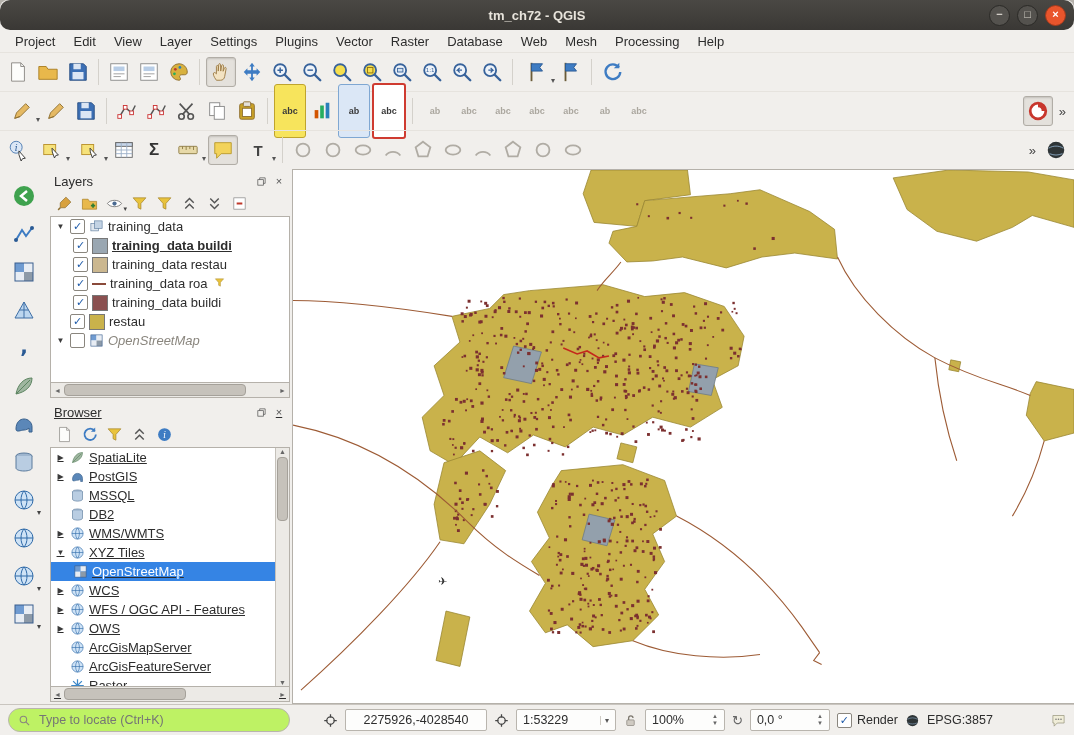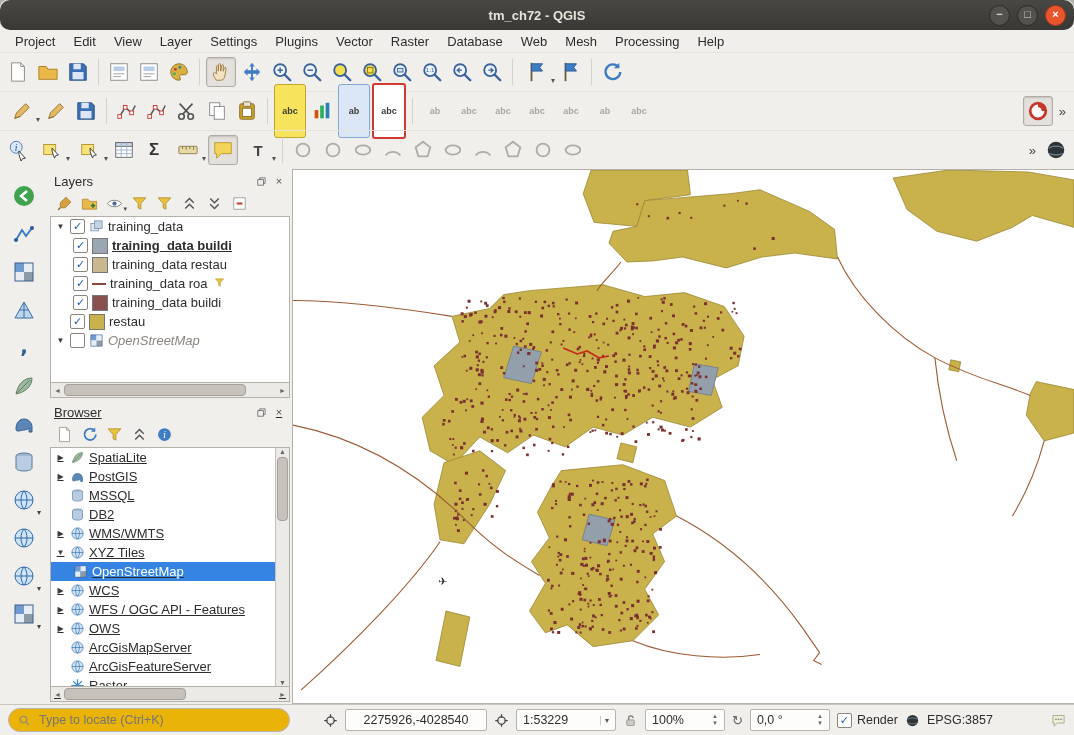--- a/index.html
+++ b/index.html
@@ -77,21 +77,21 @@
   .h-thumb{height:10px;background:#c6c2bb;border-radius:4px;border:1px solid #a5a19a;}
   .vscroll{position:absolute;right:0;top:0;bottom:0;width:13px;background:#eceae6;border-left:1px solid #c5c1ba;
            display:flex;flex-direction:column;align-items:center;}
   .v-thumb{width:9px;height:62px;background:#c6c2bb;border-radius:4px;border:1px solid #a5a19a;margin-top:2px;}
   
   .map-canvas{flex:1;position:relative;background:#fff;border:1px solid #b5b1aa;border-right:none;min-width:0;}
   .map-canvas svg{position:absolute;inset:0;width:100%;height:100%;}
   
   .statusbar{height:30px;flex:none;display:flex;align-items:center;gap:7px;padding:0 8px;
              border-top:1px solid #c9c5bf;background:#f1efec;font-size:12.5px;}
-  .locate{width:262px;height:22px;border-radius:12px;background:#eab308;border:1px solid #b9b5ae;
+  .locate{width:262px;height:22px;border-radius:12px;background:#bef264;border:1px solid #b9b5ae;
           display:flex;align-items:center;gap:6px;padding:0 9px;flex:none;}
   .locate svg{width:13px;height:13px;flex:none;}
   .locate input{border:none;outline:none;background:transparent;flex:1;font:12.5px "Liberation Sans","DejaVu Sans",sans-serif;color:#444;}
   .sb-box{background:#fdfdfc;border:1px solid #b9b5ae;border-radius:2px;height:20px;display:flex;
           align-items:center;justify-content:center;padding:0 6px;flex:none;}
   .sb-icon{width:15px;height:15px;flex:none;}
   .sb-icon svg{width:15px;height:15px;display:block;}
   .combo-arrow{border-left:1px solid #cfcbc4;margin-left:6px;padding-left:4px;font-size:8px;color:#555;}
   .spin{display:flex;flex-direction:column;margin-left:6px;font-size:6px;color:#666;line-height:1.1;}
   .sb-check{display:flex;align-items:center;gap:5px;}

